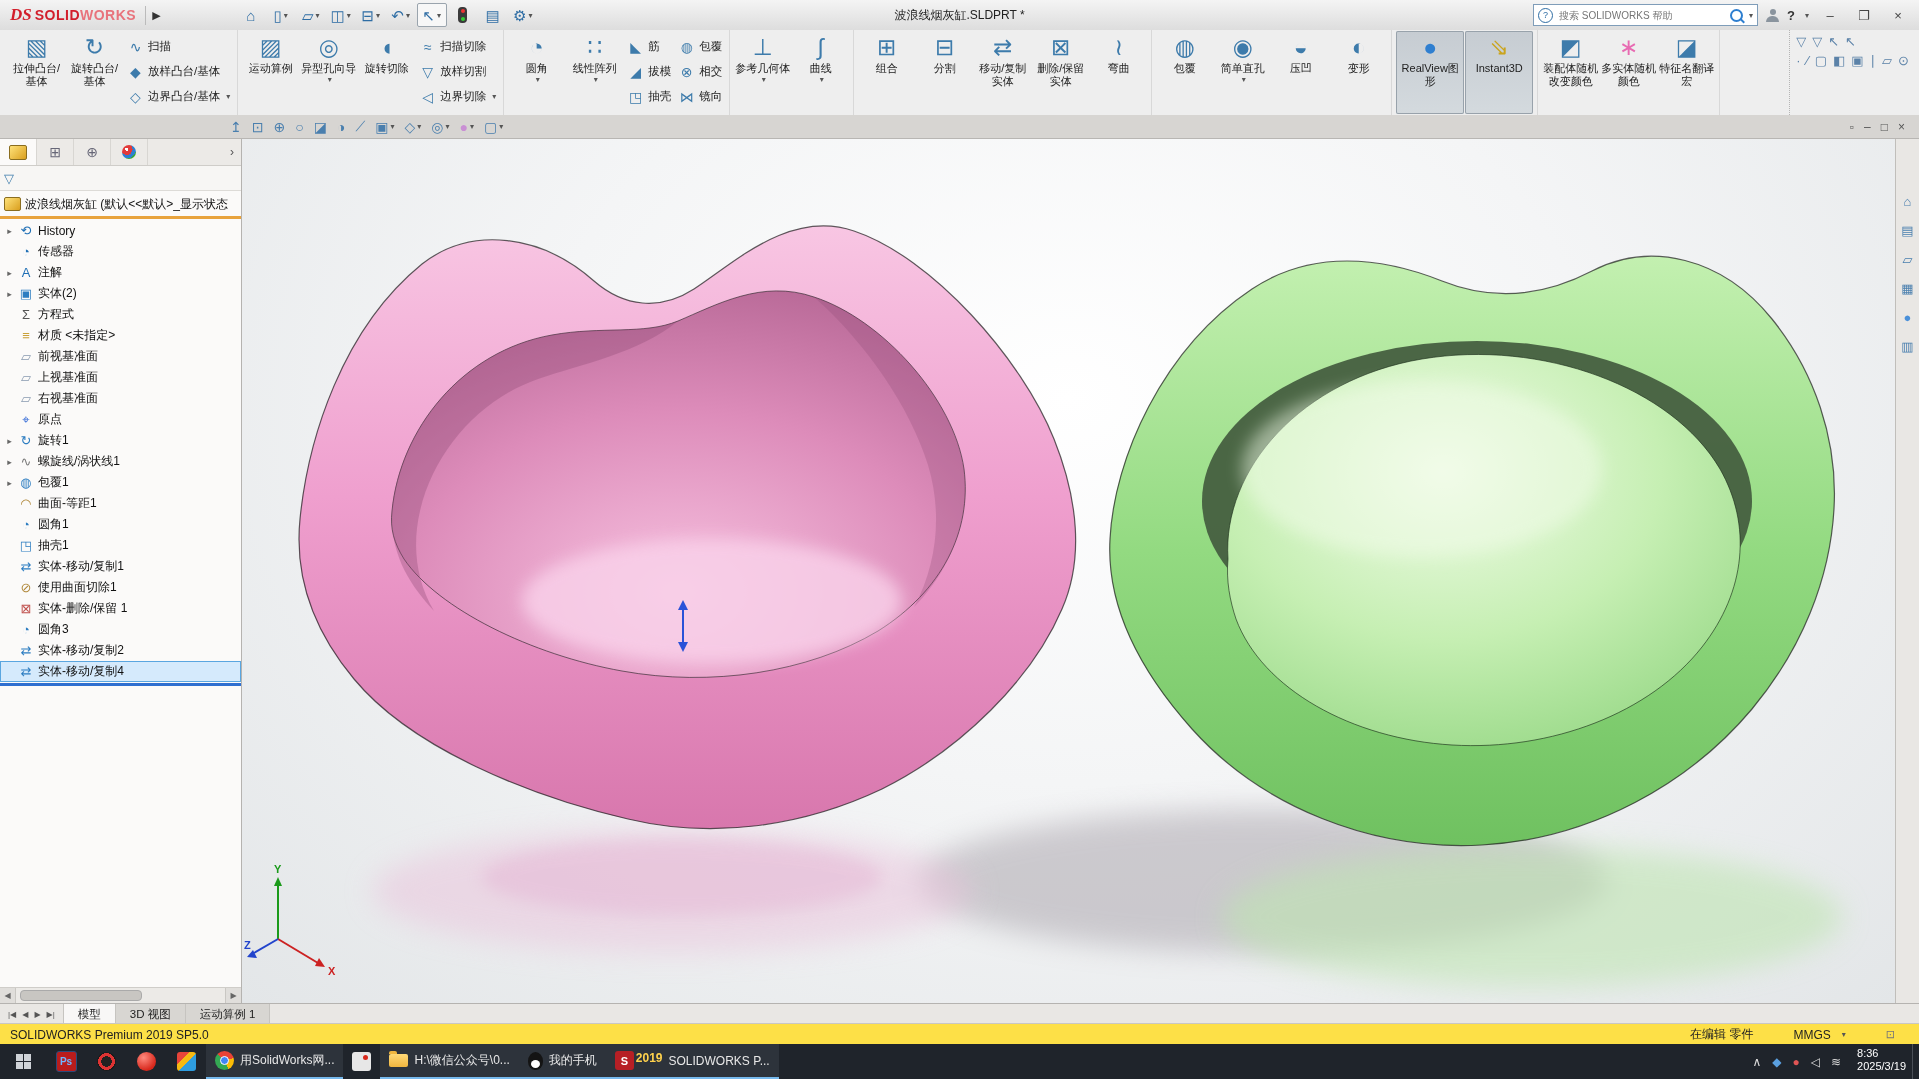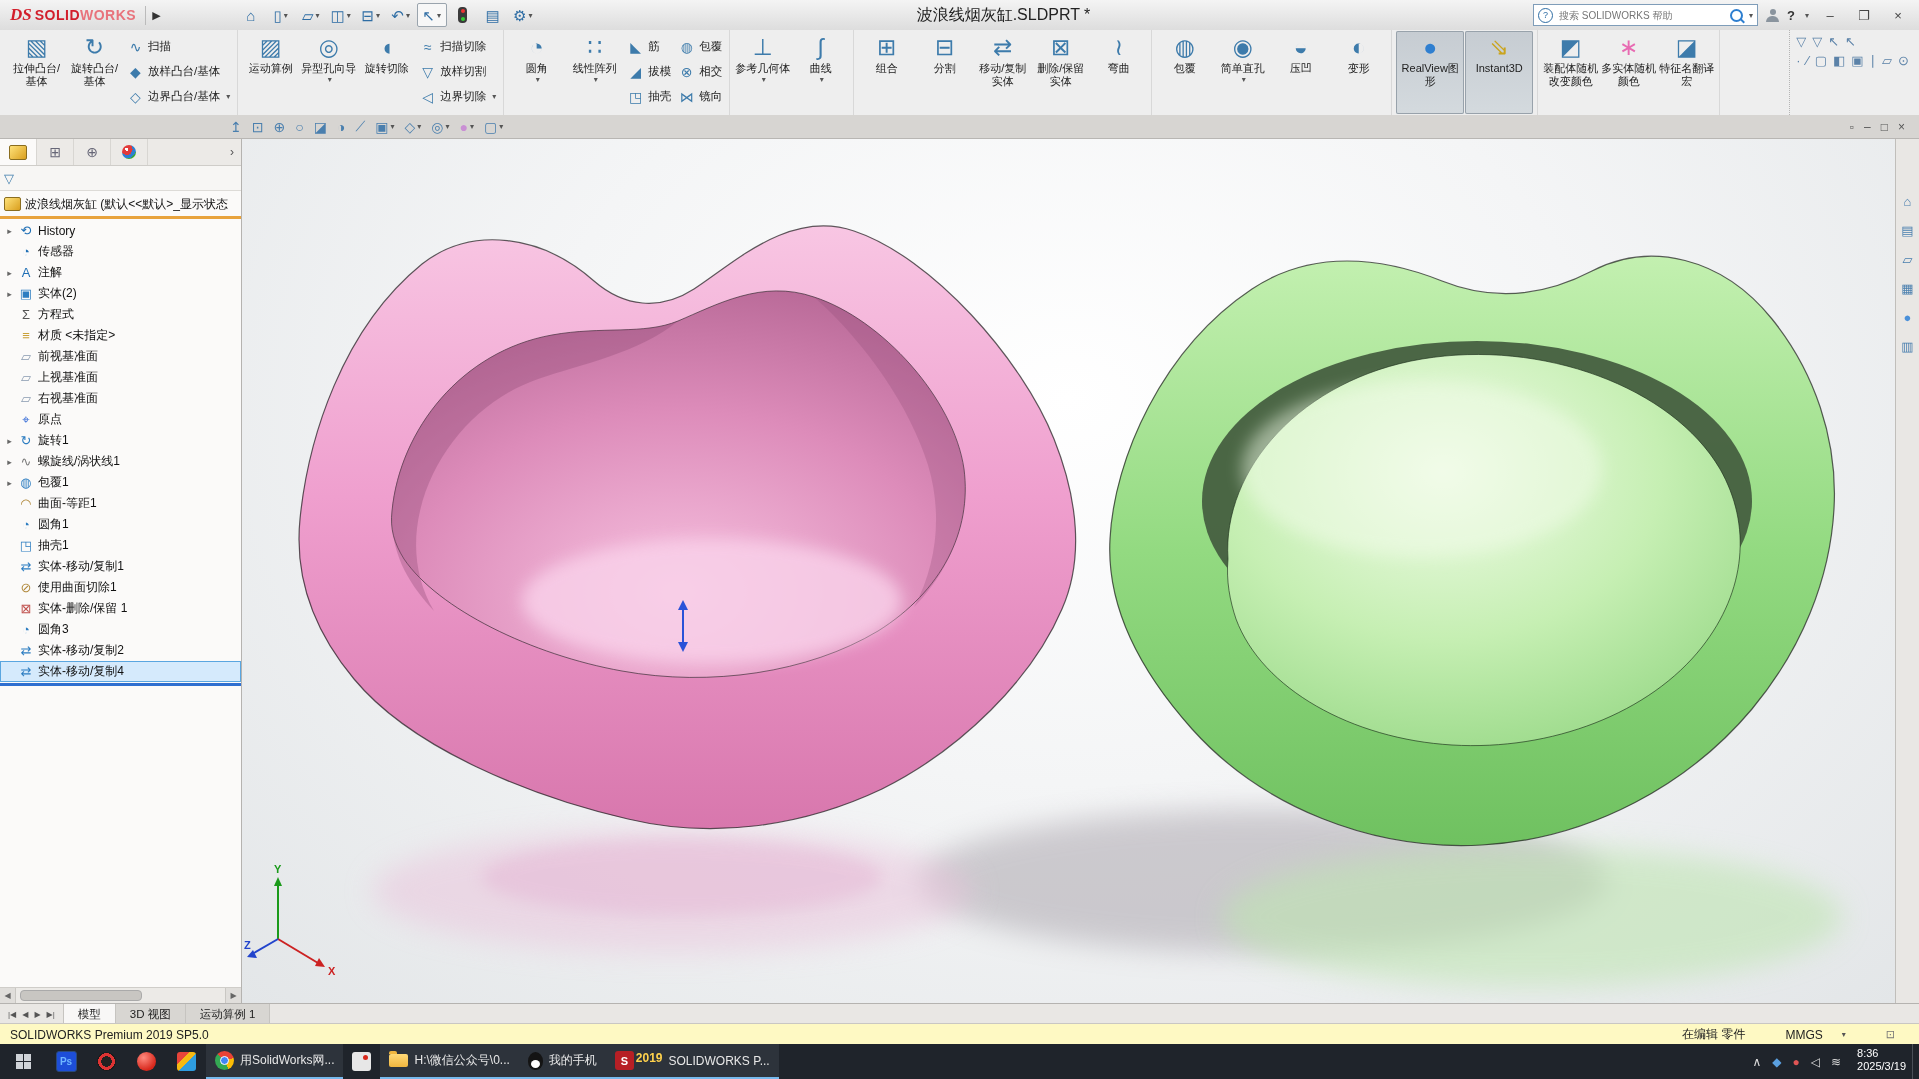--- a/index.html
+++ b/index.html
@@ -16,21 +16,21 @@
   .brand-arrow{margin-left:6px;color:#333;font-size:11px;border-left:1px solid #bbb;padding:3px 6px;}
   .qa{display:flex;align-items:center;gap:2px;margin-left:60px;}
   .qa-btn{height:22px;min-width:24px;display:flex;align-items:center;justify-content:center;
     color:#2e6da4;font-size:15px;padding:0 2px;border-radius:2px;}
   .qa-btn.boxed{border:1px solid #9aa4ad;background:#f7f7f7;}
   .qa-ico{line-height:1;}
   .dd-caret{font-size:8px;color:#555;margin-left:2px;}
   .traffic{width:9px;height:16px;border-radius:4px;background:#3a3a3a;position:relative;display:inline-block;}
   .traffic::before{content:"";position:absolute;left:2.5px;top:2px;width:4px;height:4px;border-radius:50%;background:#e33;}
   .traffic::after{content:"";position:absolute;left:2.5px;bottom:2px;width:4px;height:4px;border-radius:50%;background:#3c3;}
-  .tb-title{position:absolute;left:50%;transform:translateX(-50%);font-size:16px;color:#222;white-space:nowrap;margin-left:44px;}
+  .tb-title{position:absolute;left:50%;transform:translateX(-50%);font-size:12px;color:#222;white-space:nowrap;}
   .tb-right{margin-left:auto;display:flex;align-items:center;gap:8px;padding-right:8px;}
   .searchbox{width:215px;height:20px;background:#fff;border:1px solid #7f9db9;display:flex;align-items:center;gap:4px;padding:0 4px;}
   .qmark{width:13px;height:13px;border:1px solid #2e6da4;border-radius:50%;color:#2e6da4;font-size:9px;
     display:flex;align-items:center;justify-content:center;flex:none;}
   .searchbox input{flex:1;border:none;outline:none;font-size:10px;background:transparent;color:#333;min-width:0;}
   .mag{width:9px;height:9px;border:2px solid #2e7fd0;border-radius:50%;position:relative;flex:none;}
   .mag::after{content:"";position:absolute;width:5px;height:2px;background:#2e7fd0;transform:rotate(45deg);left:8px;top:9px;}
   .person{width:13px;height:13px;position:relative;}
   .person::before{content:"";position:absolute;left:3.5px;top:0;width:6px;height:6px;border-radius:50%;background:#8a949e;}
   .person::after{content:"";position:absolute;left:0;bottom:0;width:13px;height:6px;border-radius:6px 6px 0 0;background:#8a949e;}
@@ -90,38 +90,38 @@
   .viewport svg{position:absolute;left:0;top:0;}
   .rpane{width:23px;background:#e9e7e4;border-left:1px solid #c0beba;display:flex;flex-direction:column;align-items:center;padding-top:55px;gap:14px;flex:none;}
   .rp-ico{font-size:13px;color:#4a7fae;}
   
   .doctabs{position:absolute;top:1003px;left:0;right:0;height:20px;background:#e9e7e4;
     border-top:1px solid #b5b3b0;display:flex;align-items:stretch;font-size:11.5px;color:#222;}
   .dnav{display:flex;align-items:center;gap:2px;padding:0 6px;color:#555;font-size:8px;border-right:1px solid #c6c4c0;}
   .dnav span{padding:0 2px;}
   .dtab{padding:0 14px;display:flex;align-items:center;border-right:1px solid #c6c4c0;background:#d8d6d2;}
   .dtab.active{background:#f8f7f6;}
-  .statusbar{position:absolute;top:1023px;left:0;right:0;height:21px;background:#fef9c3;
+  .statusbar{position:absolute;top:1023px;left:0;right:0;height:21px;background:#fde047;
     border-top:1px solid #c9c7c3;display:flex;align-items:center;font-size:12px;color:#222;padding:0 10px;}
   .sb-right{margin-left:auto;display:flex;align-items:center;gap:40px;padding-right:14px;}
-  .sb-units{display:flex;align-items:center;gap:17px;}
+  .sb-units{display:flex;align-items:center;gap:9px;}
   .taskbar{position:absolute;top:1044px;left:0;right:0;height:35px;background:#1f242b;display:flex;align-items:stretch;}
   .tb-start{width:46px;display:flex;align-items:center;justify-content:center;}
   .winlogo{width:15px;height:15px;display:grid;grid-template-columns:7px 7px;grid-template-rows:7px 7px;gap:1px;}
   .winlogo span{background:#cfd3d8;}
   .tb-ico-btn{width:40px;display:flex;align-items:center;justify-content:center;}
   .tb-win{display:flex;align-items:center;gap:6px;padding:0 9px;max-width:160px;color:#e8e8e8;font-size:12px;}
   .tb-win.active{background:#2d333b;border-bottom:2px solid #76b9ed;}
   .tb-win .lbl{overflow:hidden;text-overflow:ellipsis;white-space:nowrap;max-width:110px;}
   .badge{color:#ffd24d;font-size:12px;font-weight:bold;margin-left:-4px;align-self:flex-end;padding-bottom:12px;}
   .tray{margin-left:auto;display:flex;align-items:center;gap:11px;padding:0 10px;color:#dcdcdc;font-size:12px;}
   .clock{text-align:left;font-size:11px;line-height:13px;color:#fff;padding:3px 6px;}
   .showdesk{width:6px;border-left:1px solid #4a4f57;}
   
-  .ico-ps{width:19px;height:19px;background:#1d4ed8;border:1px solid #2a4a7a;color:#6fb6ff;font-size:10px;font-weight:bold;display:flex;align-items:center;justify-content:center;border-radius:3px;}
+  .ico-ps{width:19px;height:19px;background:#b91c1c;border:1px solid #2a4a7a;color:#6fb6ff;font-size:10px;font-weight:bold;display:flex;align-items:center;justify-content:center;border-radius:3px;}
   .ico-media{width:19px;height:19px;border-radius:50%;background:radial-gradient(circle,#222 0 40%,#d33 40% 62%,#1a1a1a 62% 100%);}
   .ico-red{width:19px;height:19px;border-radius:50%;background:radial-gradient(circle at 35% 30%,#ff8a7e,#d8281c 70%);}
   .ico-grid{width:19px;height:19px;border-radius:3px;background:linear-gradient(135deg,#e8443a 0 34%,#f5b913 34% 55%,#2e9de0 55% 100%);}
   .ico-chrome{width:19px;height:19px;border-radius:50%;position:relative;
     background:conic-gradient(from -45deg,#ea4335 0 120deg,#fbbc05 120deg 200deg,#34a853 200deg 360deg);}
   .ico-chrome::after{content:"";position:absolute;left:5px;top:5px;width:9px;height:9px;border-radius:50%;background:#4285f4;border:1.5px solid #fff;box-sizing:border-box;}
   .ico-cam{width:19px;height:19px;border-radius:3px;background:#e7e7e7;position:relative;}
   .ico-cam::after{content:"";position:absolute;right:3px;top:3px;width:5px;height:5px;border-radius:50%;background:#d8281c;}
   .ico-folder{width:19px;height:13px;background:linear-gradient(#ffd977,#f0b63f);border-radius:2px;position:relative;}
   .ico-folder::before{content:"";position:absolute;top:-3px;left:0;width:8px;height:3px;background:#f0b63f;border-radius:2px 2px 0 0;}

